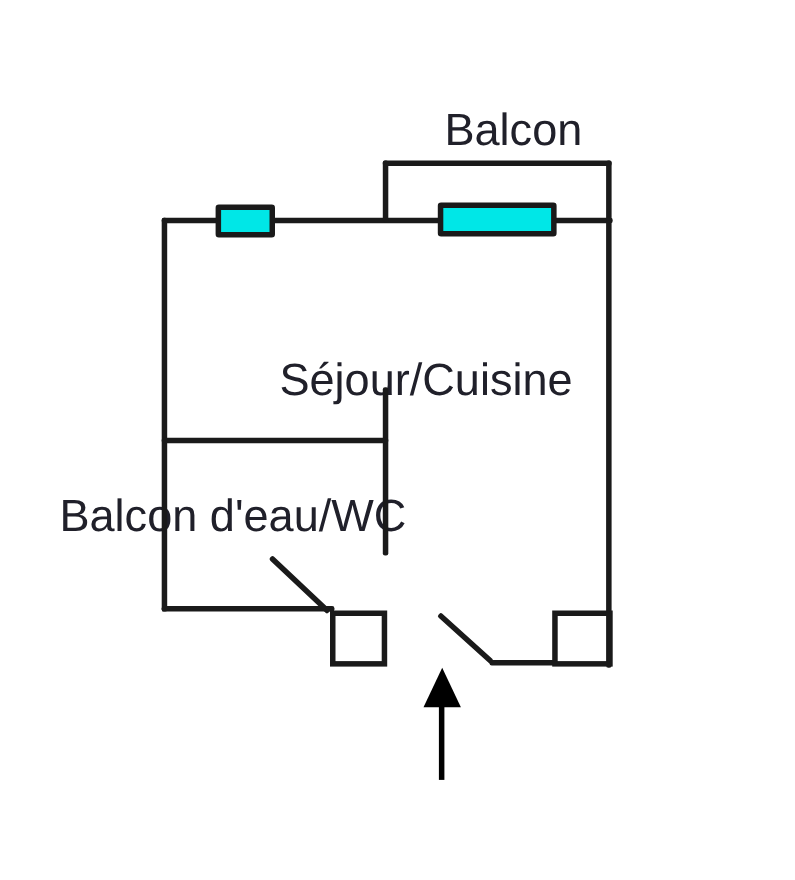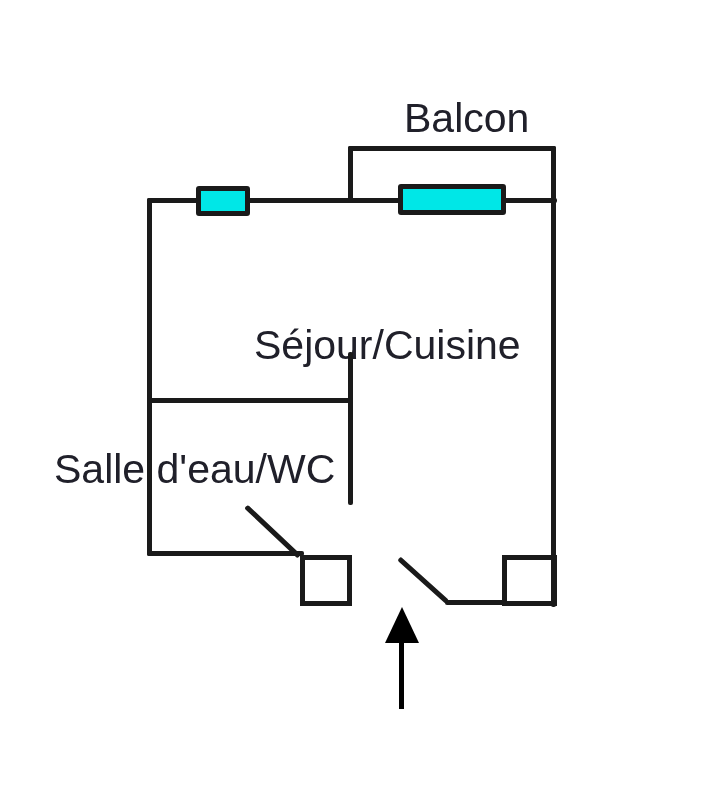--- a/index.html
+++ b/index.html
@@ -87,21 +87,21 @@
     background: var(--color-arrow, #000000);
   }
 </style>
 </head>
 <body>
 
 <div class="canvas">
 
   <div class="label label-balcony">Balcon</div>
   <div class="label label-sejour">Séjour/Cuisine</div>
-  <div class="label label-salle-eau">Salle d'eau/WC</div>
+  <div class="label label-salle-eau">Balcon d'eau/WC</div>
 
   <div class="wall wall-top"></div>
   <div class="wall wall-left"></div>
   <div class="wall wall-right"></div>
   <div class="wall wall-bottom-left"></div>
   <div class="wall wall-bottom-right"></div>
 
   <div class="wall balcony-top"></div>
   <div class="wall balcony-left"></div>
 

